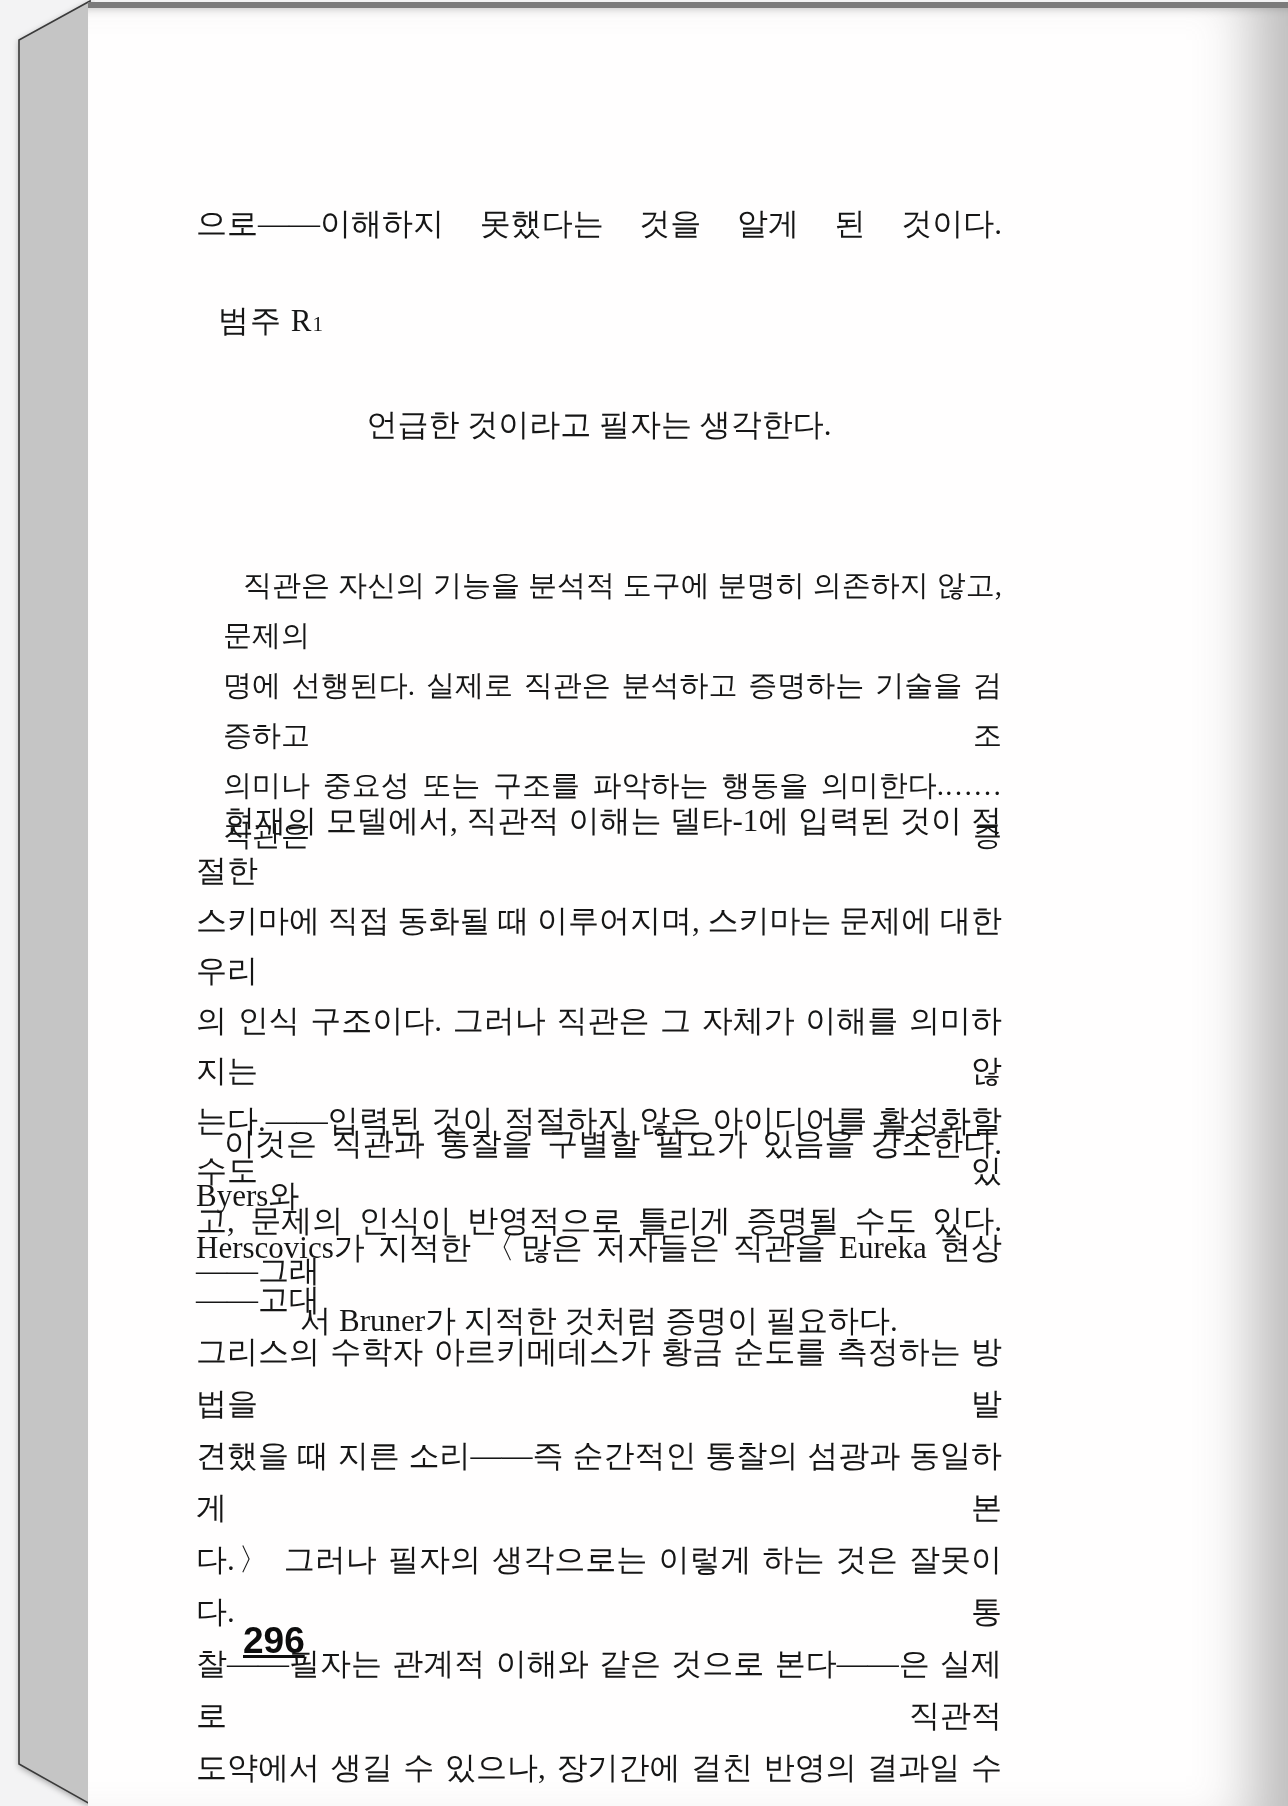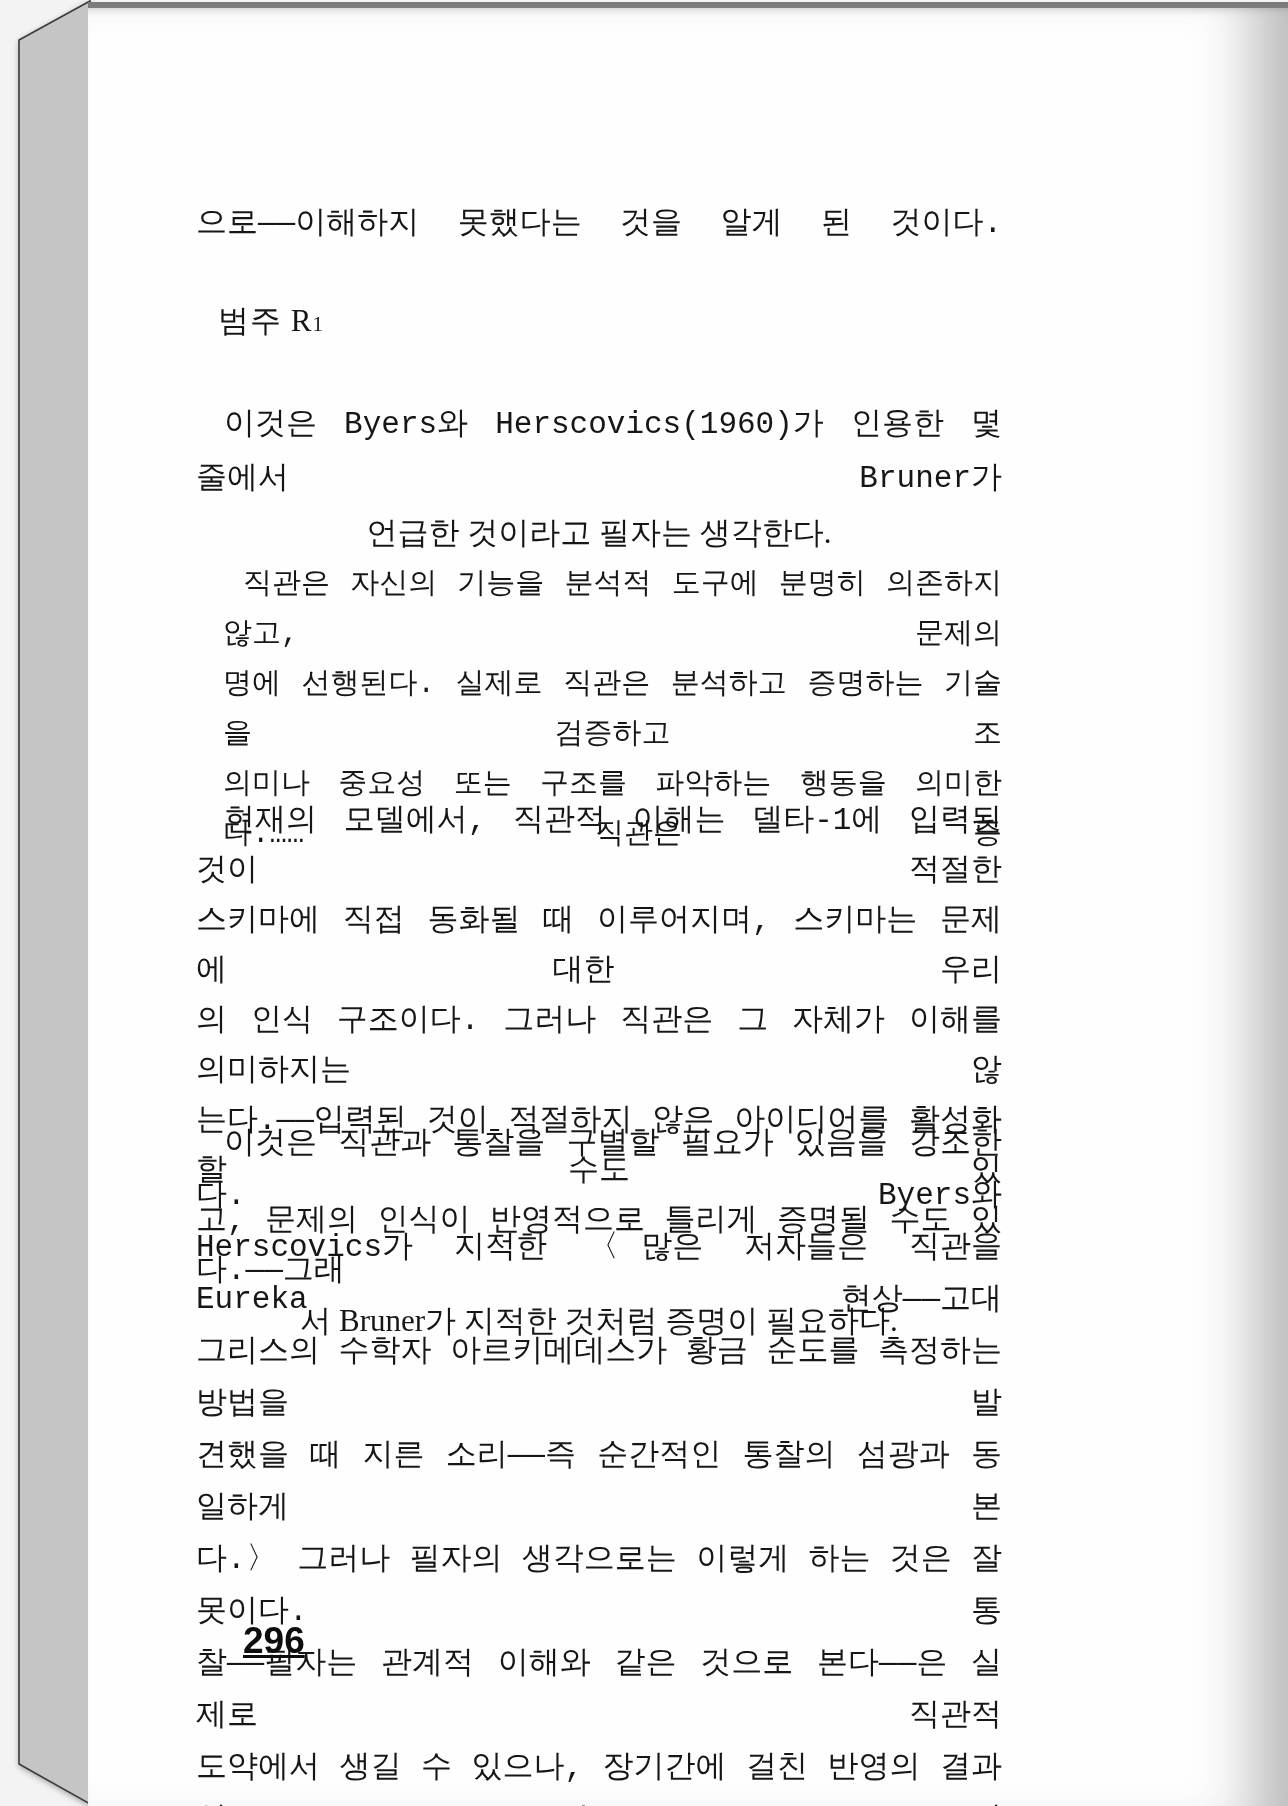--- a/index.html
+++ b/index.html
@@ -33,21 +33,20 @@
     text-align: center;
   }
   .tb { position: absolute; }
   .body-text { font-size: 31px; line-height: 52px; width: 806px; left: 108px; }
   .quote-text { font-size: 29px; line-height: 50px; width: 779px; left: 135px; }
   .lh50 { line-height: 50px; }
   .j .line, .line.j {
     white-space: normal;
     text-align: justify;
     text-align-last: justify;
-    font-family: Liberation Mono, monospace;
   }
   .indent { text-indent: 28px; }
   .indent-sm { text-indent: 20px; }
   .heading {
     font-size: 31px;
     letter-spacing: 1px;
   }
   .heading .sub {
     font-size: 21px;
   }
@@ -71,21 +70,20 @@
 
   <div class="page">
 
     <div class="tb body-text line j" style="top: 190px;">으로——이해하지 못했다는 것을 알게 된 것이다.</div>
 
     <div class="tb heading" style="top: 292px; left: 130px;">
       <span>범주 R</span><span class="sub">1</span>
     </div>
 
     <div class="tb body-text" style="top: 390px; line-height: 54px;">
-      <div class="line j indent">이것은 Byers와 Herscovics(1960)가 인용한 몇 줄에서 Bruner가</div>
       <div class="line">언급한 것이라고 필자는 생각한다.</div>
     </div>
 
     <div class="tb quote-text" style="top: 552px;">
       <div class="line j indent-sm">직관은 자신의 기능을 분석적 도구에 분명히 의존하지 않고, 문제의</div>
       <div class="line j">명에 선행된다. 실제로 직관은 분석하고 증명하는 기술을 검증하고 조</div>
       <div class="line j">의미나 중요성 또는 구조를 파악하는 행동을 의미한다.…… 직관은 증</div>
     </div>
 
     <div class="tb body-text lh50" style="top: 788px;">

